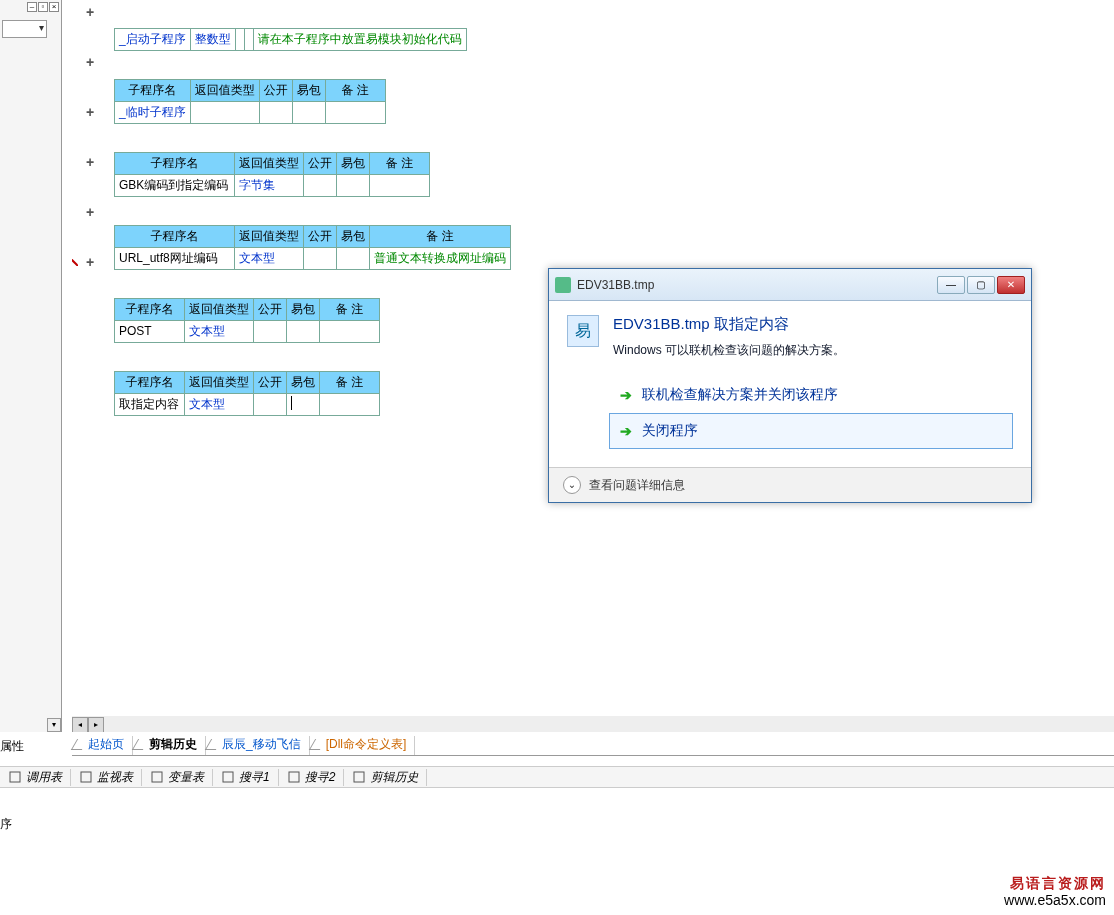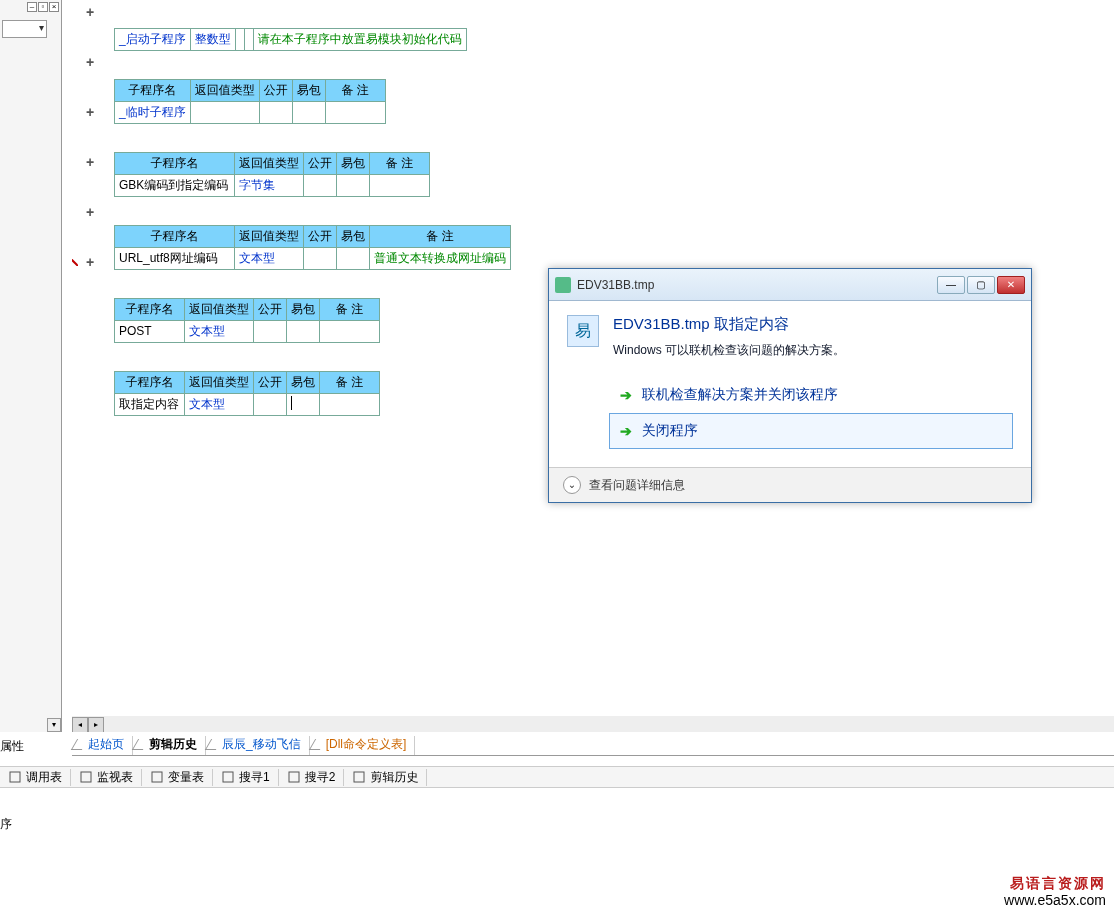--- a/index.html
+++ b/index.html
@@ -22,21 +22,21 @@
 .blue { color: #0033cc; }
 .green { color: #008800; }
 .hscroll { position: absolute; bottom: 0; left: 0; right: 0; height: 16px; background: #eee; }
 .hscroll .arrow { width: 16px; height: 16px; border: 1px solid #999; background: #ddd; display: inline-block; font-size: 8px; text-align: center; line-height: 14px; }
 .tabs-row { position: absolute; left: 72px; top: 736px; right: 0; height: 20px; display: flex; border-bottom: 1px solid #999; }
 .tab { padding: 0 8px 0 16px; font-size: 12px; color: #0055cc; border-right: 1px solid #ccc; position: relative; cursor: pointer; }
 .tab.active { font-weight: bold; color: #000; }
 .tab::before { content: ""; position: absolute; left: 2px; top: 3px; width: 10px; height: 10px; border-left: 1px solid #999; border-bottom: 1px solid #999; transform: skewX(-30deg); }
 .tab.orange { color: #cc6600; }
 .bottom-toolbar { position: absolute; left: 0; top: 766px; right: 0; height: 22px; border-top: 1px solid #ccc; border-bottom: 1px solid #ccc; display: flex; align-items: center; background: #f5f5f5; }
-.tb-item { padding: 0 8px; font-size: 12px; border-right: 1px solid #ccc; display: flex; align-items: center; gap: 4px; cursor: pointer; }
+.tb-item { padding: 0 8px; font-size: 12px; border-right: 1px solid #ccc; display: flex; align-items: center; gap: 4px; cursor: pointer; font-style: italic; }
 .tb-icon { width: 14px; height: 14px; display: inline-block; }
 .status { position: absolute; left: 0; top: 816px; font-size: 12px; }
 .watermark { position: absolute; right: 8px; bottom: 6px; text-align: right; font-size: 14px; line-height: 1.2; }
 .watermark .cn { color: #b91c1c; font-weight: bold; letter-spacing: 2px; }
 .watermark .en { color: #000; font-family: Arial; font-weight: normal; }
 
 .dlg { position: absolute; left: 548px; top: 268px; width: 484px; background: #fff; border: 1px solid #3a6ea5; box-shadow: 0 0 8px rgba(0,0,0,0.3); }
 .dlg-title { height: 32px; background: linear-gradient(#eaf3fb, #d7e6f5); display: flex; align-items: center; padding: 0 6px; border-bottom: 1px solid #a0b8d0; }
 .dlg-title .ico { width: 16px; height: 16px; background: #5b8; border-radius: 2px; margin-right: 6px; }
 .dlg-title .txt { flex: 1; font-size: 12px; color: #333; }

